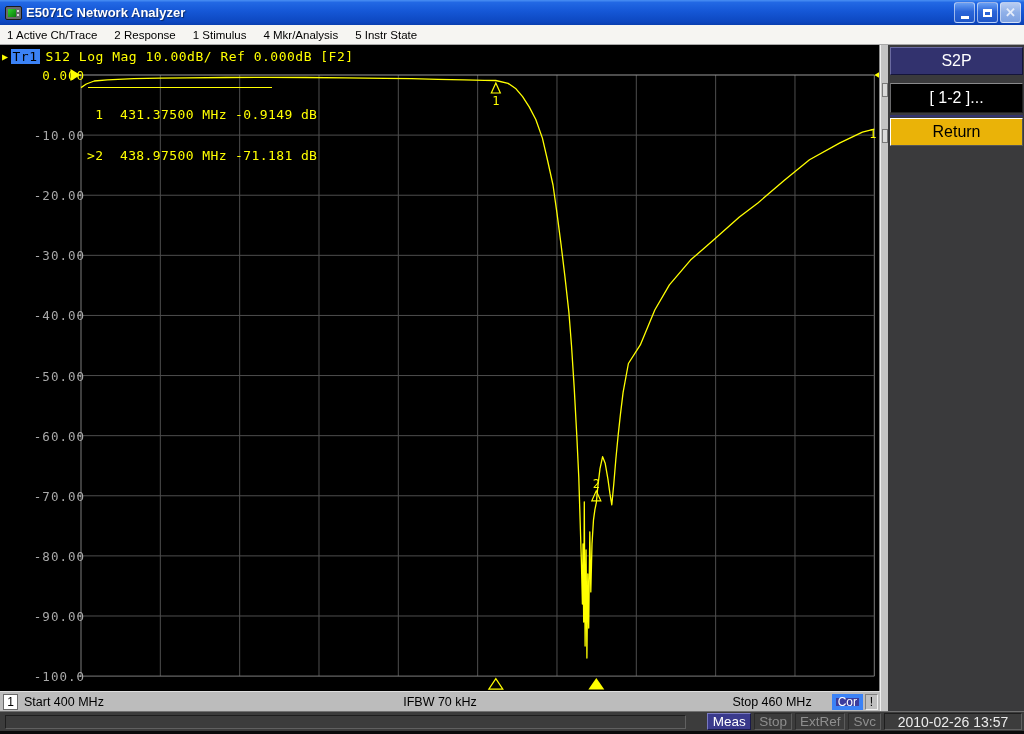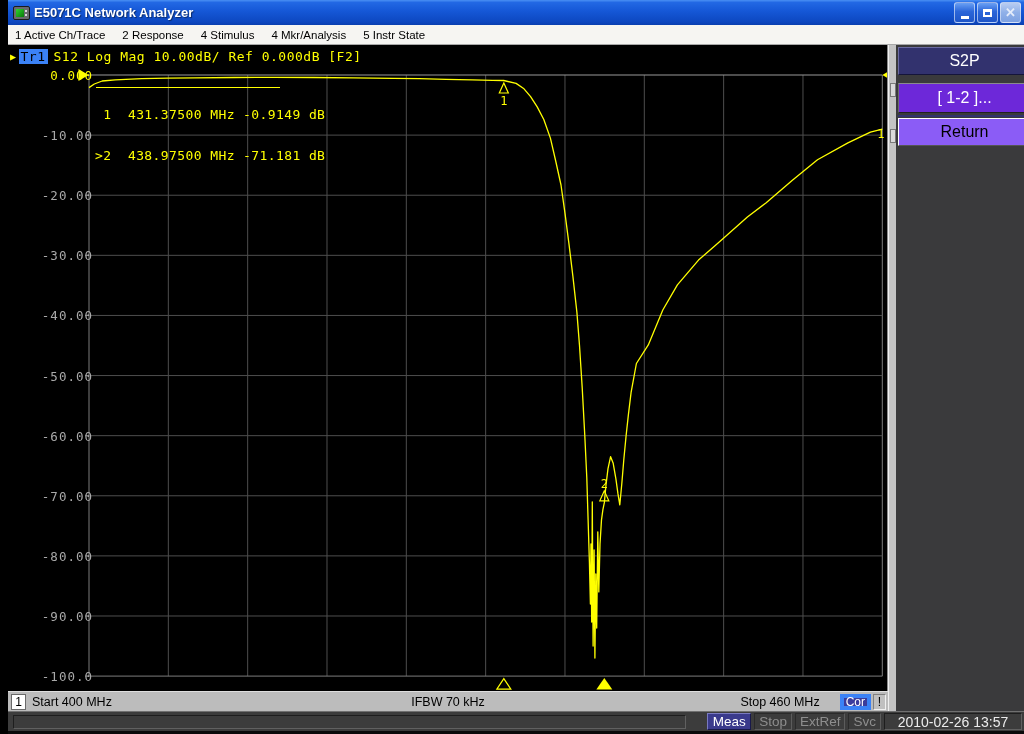--- a/index.html
+++ b/index.html
@@ -1,17 +1,17 @@
 <!DOCTYPE html>
 <html><head>
 <meta charset="utf-8">
 <style>
   * { margin:0; padding:0; box-sizing:border-box; }
   html,body { width:1024px; height:734px; background:#000; font-family:"Liberation Sans", sans-serif; overflow:hidden; }
-  .window { width:1024px; height:734px; display:flex; flex-direction:column; background:#000;padding-left:8px; }
+  .window { width:1024px; height:734px; display:flex; flex-direction:column; background:#000; }
 
   
   .titlebar { height:25px; flex:0 0 25px; display:flex; align-items:center; padding:0 3px 0 5px;
     background:linear-gradient(180deg,#4a90f4 0%,#2268e4 10%,#1557d6 45%,#0d47c0 88%,#0a3fb0 100%); }
   .app-icon { width:17px; height:14px; background:#6a6a6e; border:1px solid #1a1a1a; border-radius:2px; position:relative; margin-right:4px; flex:0 0 17px; }
   .app-icon .scr { position:absolute; left:2px; top:2px; width:8px; height:8px; background:linear-gradient(135deg,#2fd42f,#0a7a0a); }
   .app-icon .dot { position:absolute; right:2px; top:3px; width:2px; height:2px; background:#d8d8d8; box-shadow:0 4px 0 #d8d8d8; }
   .title-text { color:#fff; font-weight:bold; font-size:13px; text-shadow:1px 1px 1px #0a2a6a; flex:1 1 auto; }
   .tb-btn { width:21px; height:21px; border-radius:3px; margin-left:2px; display:flex; align-items:center; justify-content:center; position:relative;
     background:linear-gradient(180deg,#6aa0f4 0%,#2b66d9 45%,#1e55c8 100%); border:1px solid rgba(255,255,255,.55); }
@@ -41,23 +41,23 @@
   .ylabel.ref { color:#ffff00; }
 
   
   .sidebar { width:144px; flex:0 0 144px; background:#3a3a3c; display:flex; }
   .scrollstrip { width:8px; flex:0 0 8px; background:#c4c4c4; border-left:1px solid #efefef; position:relative; }
   .scrollstrip .tab1, .scrollstrip .tab2 { position:absolute; left:1px; width:6px; height:14px; background:#dadada; border:1px solid #7a7a7a; }
   .scrollstrip .tab1 { top:38px; } .scrollstrip .tab2 { top:84px; }
   .softkeys { flex:1 1 auto; padding:2px 1px 0 2px; }
   .sk-btn { width:100%; font-size:16px; display:flex; align-items:center; justify-content:center; }
   .sk-title { height:28px; background:#32326e; color:#fff; border:1px solid #15153a; border-top-color:#6a6aa0; border-left-color:#6a6aa0; }
-  .sk-dark { height:30px; margin-top:8px; background:#6d28d9; color:#fff; border:1px solid #222; border-top-color:#8a8a8c; border-left-color:#6a6a6c; }
+  .sk-dark { height:30px; margin-top:8px; background:#000000; color:#fff; border:1px solid #222; border-top-color:#8a8a8c; border-left-color:#6a6a6c; }
   .sk-sep { height:2px; margin-top:2px; background:#32326e; }
-  .sk-light { height:28px; margin-top:1px; background:#8b5cf6; color:#000; border:1px solid #555; border-top-color:#fff; border-left-color:#fff; }
+  .sk-light { height:28px; margin-top:1px; background:#eab308; color:#000; border:1px solid #555; border-top-color:#fff; border-left-color:#fff; }
 
   
   .stimbar { height:20px; flex:0 0 20px; width:880px; background:#bcbcbc; border-top:1px solid #dedede; display:flex; align-items:center; font-size:12.5px; color:#000; position:relative; }
   .ch-box { width:15px; height:16px; background:#fff; border:1px solid #6a6a6a; margin:0 6px 0 3px; display:flex; align-items:center; justify-content:center; font-size:12px; }
   .ifbw { position:absolute; left:0; right:0; text-align:center; }
   .stim-right { margin-left:auto; display:flex; align-items:center; }
   .cor-box { min-width:26px; height:16px; background:#3c3c9c; color:#fff; border:4px solid #3b82f6; display:flex; align-items:center; justify-content:center; font-size:12px; margin:0 2px 0 20px; padding:0 2px; }
   .warn-box { width:13px; height:16px; background:#c0c0c0; border:1px solid #808080; border-bottom-color:#f0f0f0; border-right-color:#f0f0f0; display:flex; align-items:center; justify-content:center; font-size:12px; margin-right:2px; }
 
   
@@ -86,21 +86,21 @@
         <span class="glyph-restore"></span>
       </div>
     <div class="tb-btn disabled">
         <span class="glyph-close">✕</span>
       </div>
   </div>
 
   <div class="menubar" id="menubar">
       <div class="menu-item">1 Active Ch/Trace</div>
       <div class="menu-item">2 Response</div>
-      <div class="menu-item">4 Stimulus</div>
+      <div class="menu-item">1 Stimulus</div>
       <div class="menu-item">4 Mkr/Analysis</div>
       <div class="menu-item">5 Instr State</div>
     </div>
 
   <div class="main">
     <div class="left-col">
       <div class="screen" id="screen">
         <svg id="plot-svg" width="880" height="646">
             <line x1="81" y1="30" x2="81" y2="631.1" stroke="#7d7d7d" stroke-width="1"></line>
             <line x1="160.32999999999998" y1="30" x2="160.32999999999998" y2="631.1" stroke="#4e4e4e" stroke-width="1"></line>

